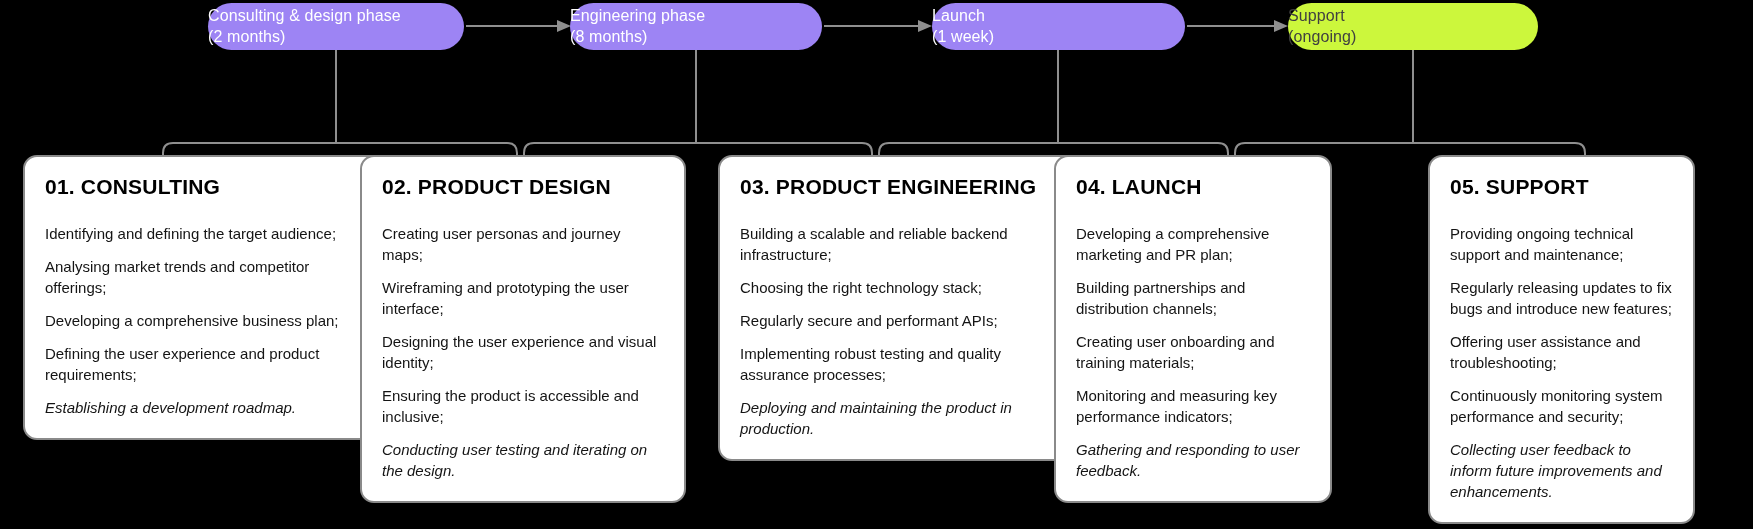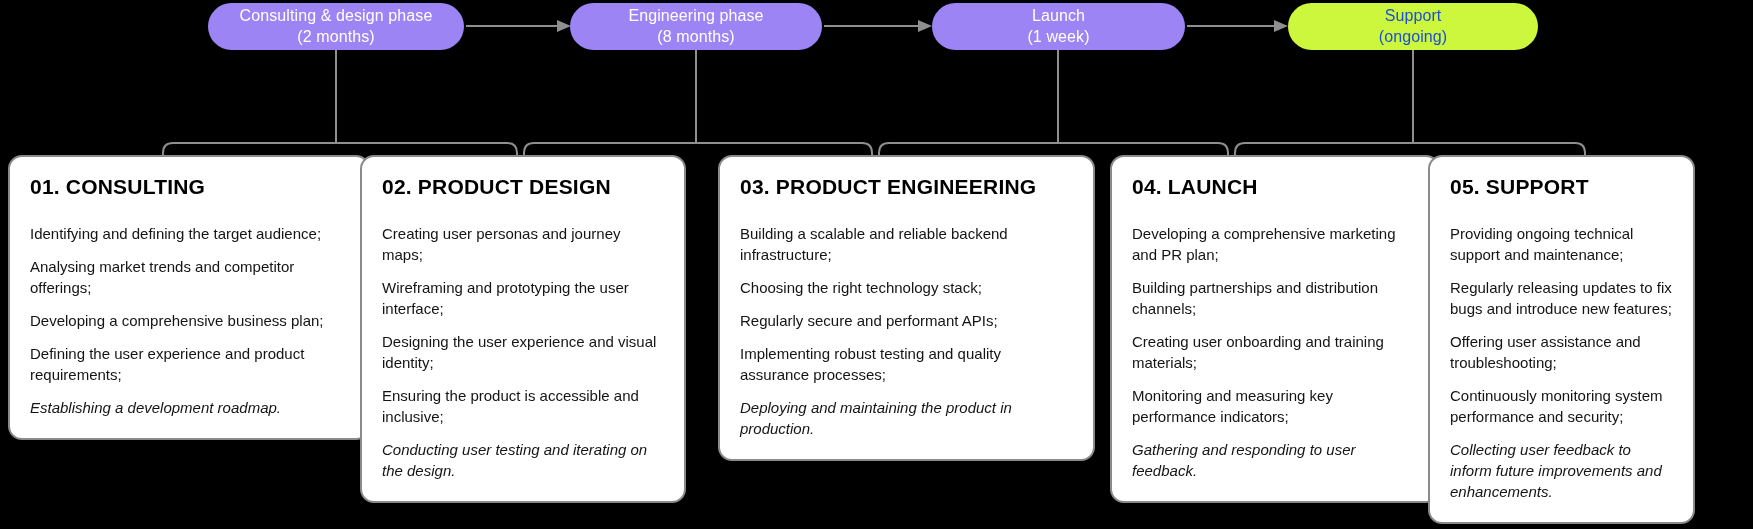--- a/index.html
+++ b/index.html
@@ -19,26 +19,26 @@
     background:var(--background);
     overflow:hidden;
     font-family:"Liberation Sans","DejaVu Sans",sans-serif;
   }
   .connectors{position:absolute;left:0;top:0;width:1753px;height:529px;}
   .connectors line,.connectors path.bracket{stroke:var(--connector-gray);stroke-width:2;fill:none;}
   .connectors path.arrowhead{fill:var(--connector-gray);stroke:none;}
   .pill{
     position:absolute;top:3px;height:47px;
     border-radius:24px;
-    display:flex;flex-direction:column;align-items:center;justify-content:center;
+    display:flex;flex-direction:column;align-items:flex-start;justify-content:center;
     font-size:16px;line-height:1.3;text-align:center;
     letter-spacing:.1px;
   }
   .pill--purple{background:var(--pill-purple);color:#ffffff;}
-  .pill--green{background:var(--pill-green);color:#1d4ed8;}
+  .pill--green{background:var(--pill-green);color:#404040;}
   .card{
     position:absolute;top:155px;
     background:var(--card-bg);
     border:2px solid var(--card-border);
     border-radius:14px;
     padding:18px 20px 20px 20px;
     color:var(--card-text);
   }
   .card h2{
     font-size:21px;font-weight:700;letter-spacing:.2px;
@@ -92,21 +92,21 @@
   </div>
   <div class="pill pill--purple" style="left:932px;width:253px">
     <span>Launch</span>
     <span>(1 week)</span>
   </div>
   <div class="pill pill--green" style="left:1288px;width:250px">
     <span>Support</span>
     <span>(ongoing)</span>
   </div>
 
-  <div class="card" style="left:8px;width:362px">
+  <div class="card" style="left:23px;width:362px">
     <h2>01. CONSULTING</h2>
     <p>Identifying and defining the target audience;</p>
     <p>Analysing market trends and competitor offerings;</p>
     <p>Developing a comprehensive business plan;</p>
     <p>Defining the user experience and product requirements;</p>
     <p>Establishing a development roadmap.</p>
   </div>
 
   <div class="card" style="left:360px;width:326px">
     <h2>02. PRODUCT DESIGN</h2>
@@ -119,21 +119,21 @@
 
   <div class="card" style="left:718px;width:377px">
     <h2>03. PRODUCT ENGINEERING</h2>
     <p>Building a scalable and reliable backend infrastructure;</p>
     <p>Choosing the right technology stack;</p>
     <p>Regularly secure and performant APIs;</p>
     <p>Implementing robust testing and quality assurance processes;</p>
     <p>Deploying and maintaining the product in production.</p>
   </div>
 
-  <div class="card" style="left:1110px;width:330px">
+  <div class="card" style="left:1054px;width:278px">
     <h2>04. LAUNCH</h2>
     <p>Developing a comprehensive marketing and PR plan;</p>
     <p>Building partnerships and distribution channels;</p>
     <p>Creating user onboarding and training materials;</p>
     <p>Monitoring and measuring key performance indicators;</p>
     <p>Gathering and responding to user feedback.</p>
   </div>
 
   <div class="card" style="left:1428px;width:267px">
     <h2>05. SUPPORT</h2>

